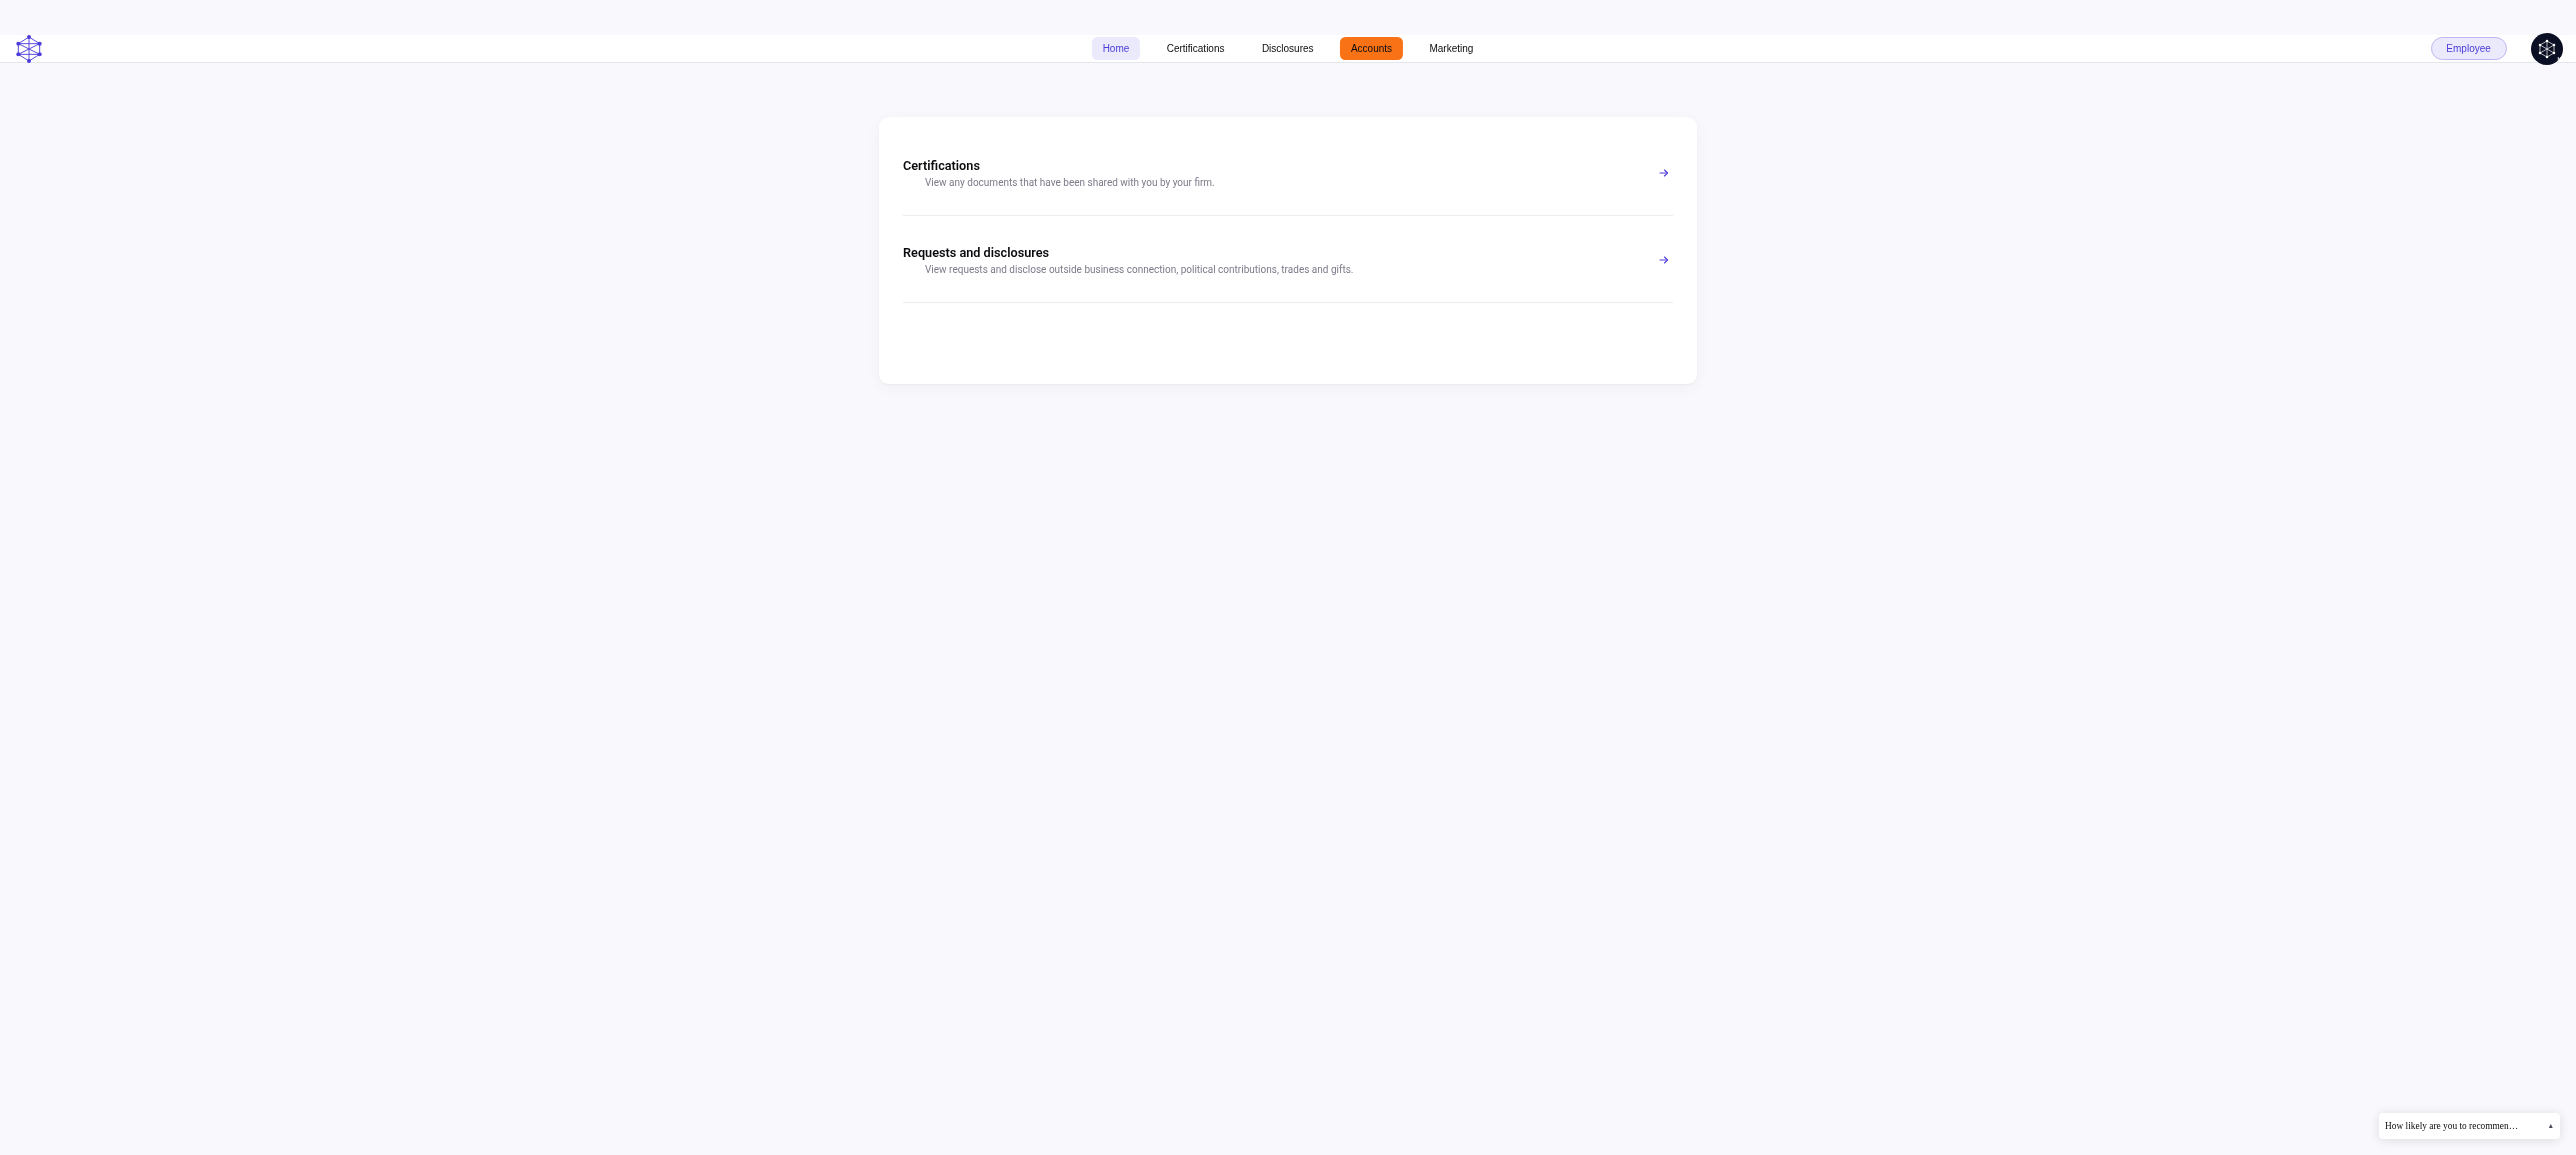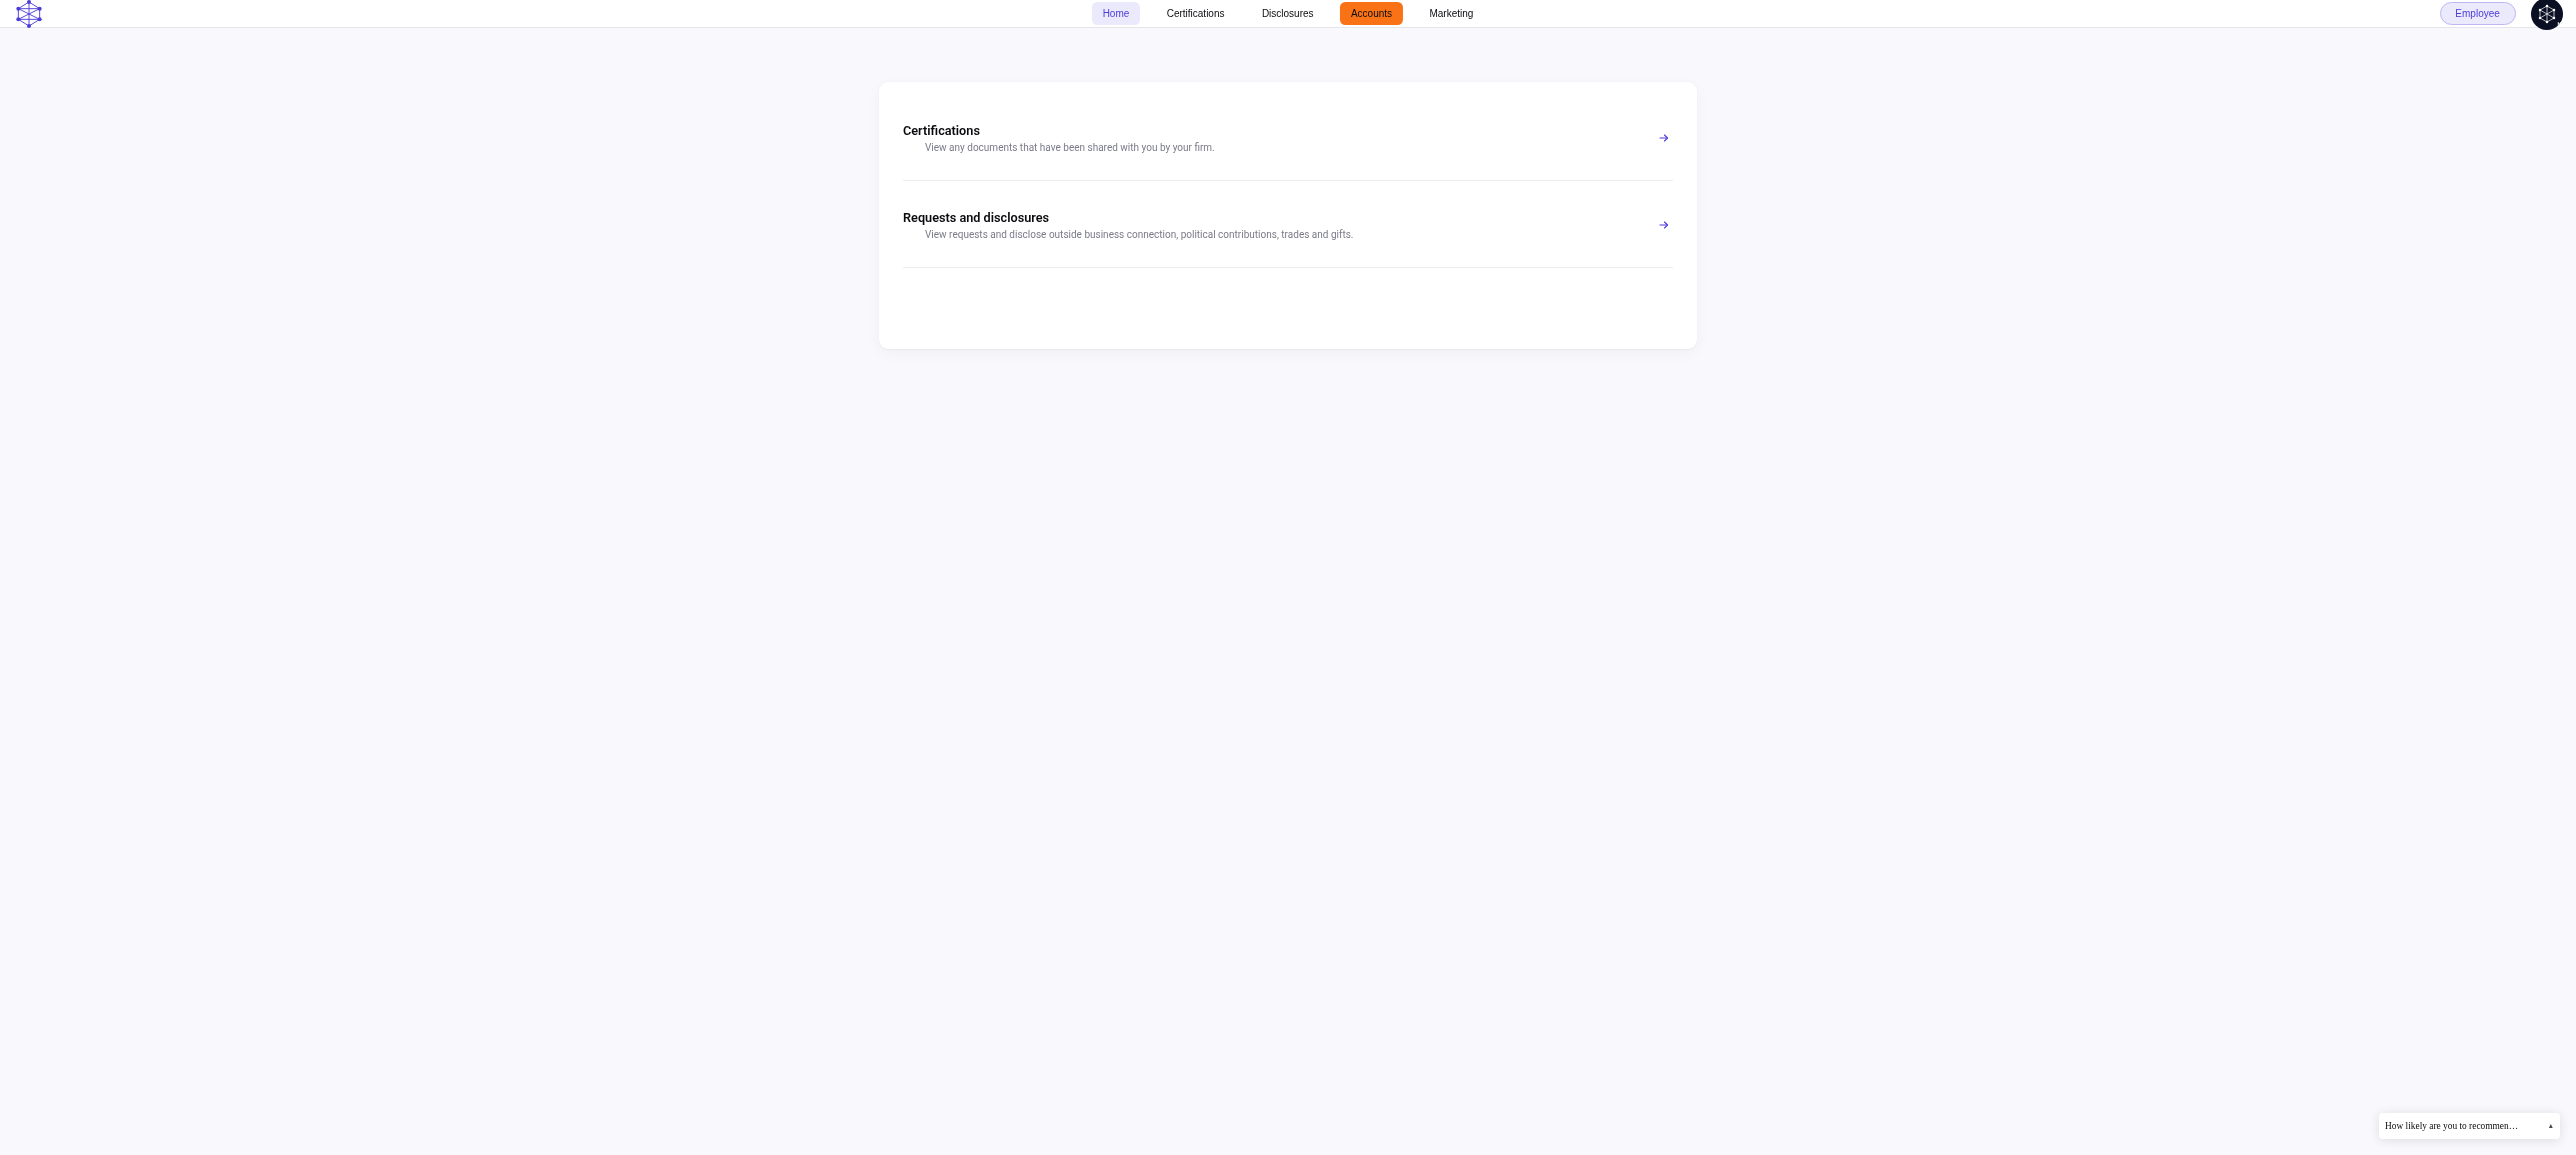--- a/index.html
+++ b/index.html
@@ -13,20 +13,21 @@
       min-height: 100vh;
     }
     .header {
       background: #ffffff;
       border-bottom: 0.7px solid #e5e5ec;
       height: 28px;
       display: flex;
       align-items: center;
       padding: 0 13.4px;
       position: relative;
+      margin-top: 35px;
     }
     .logo {
       display: flex;
       align-items: center;
       width: 32px;
       height: 32px;
     }
     .nav {
       position: absolute;
       left: 50%;
@@ -50,21 +51,21 @@
       color: #4b3cd9;
     }
     .nav-item.hover {
       background: #f97316;
       color: #0b0b0f;
     }
     .header-right {
       margin-left: auto;
       display: flex;
       align-items: center;
-      gap: 15px;
+      gap: 24px;
     }
     .employee-btn {
       background: #ebeafd;
       color: #4b3cd9;
       border: 0.7px solid #bdb6f1;
       border-radius: 670px;
       padding: 5.4px 14.8px;
       font-size: 10px;
       font-weight: 500;
       cursor: pointer;

